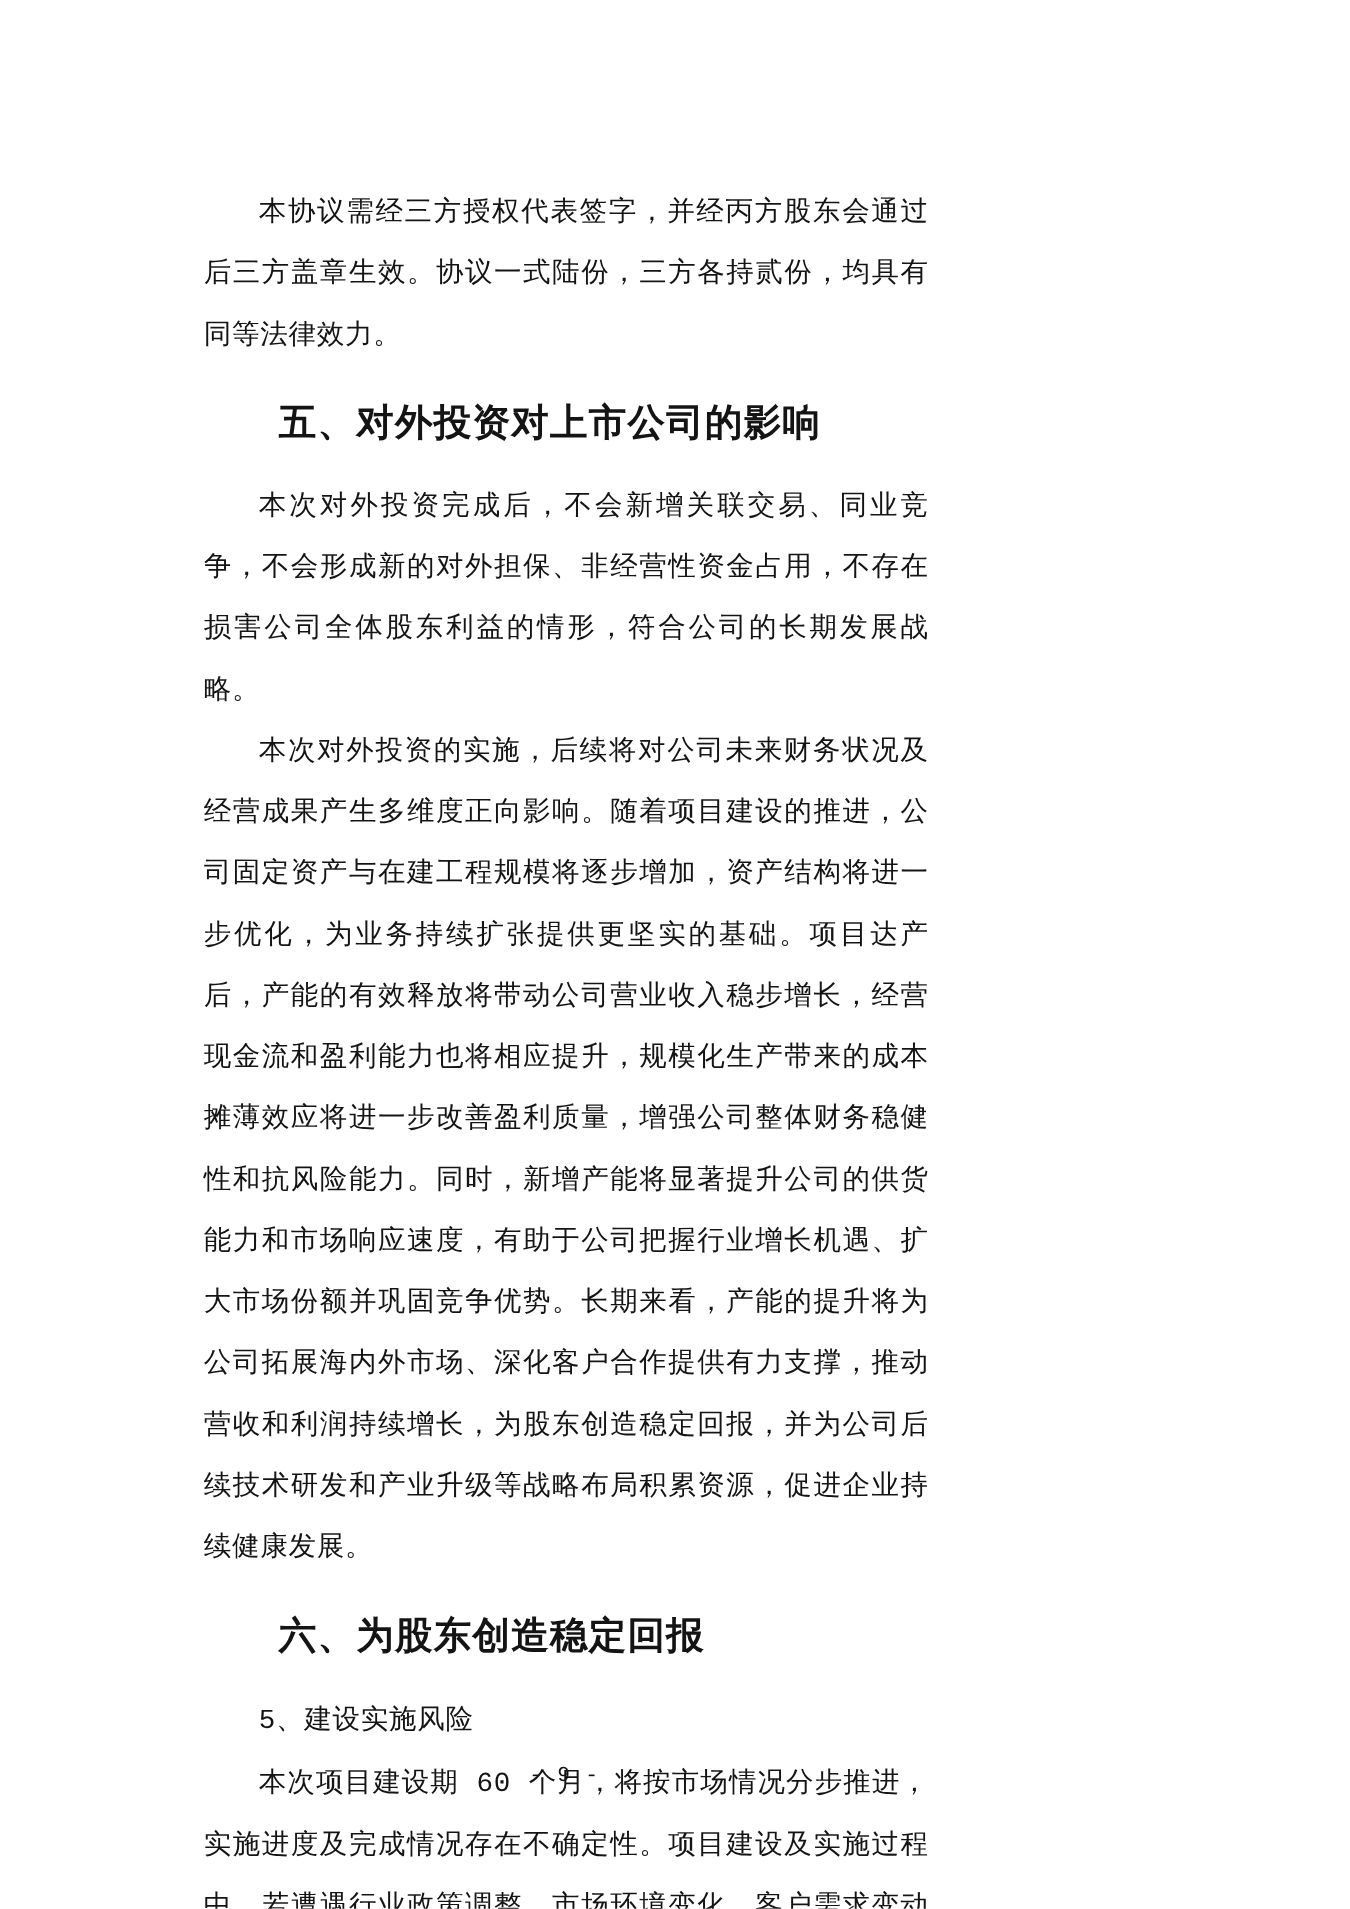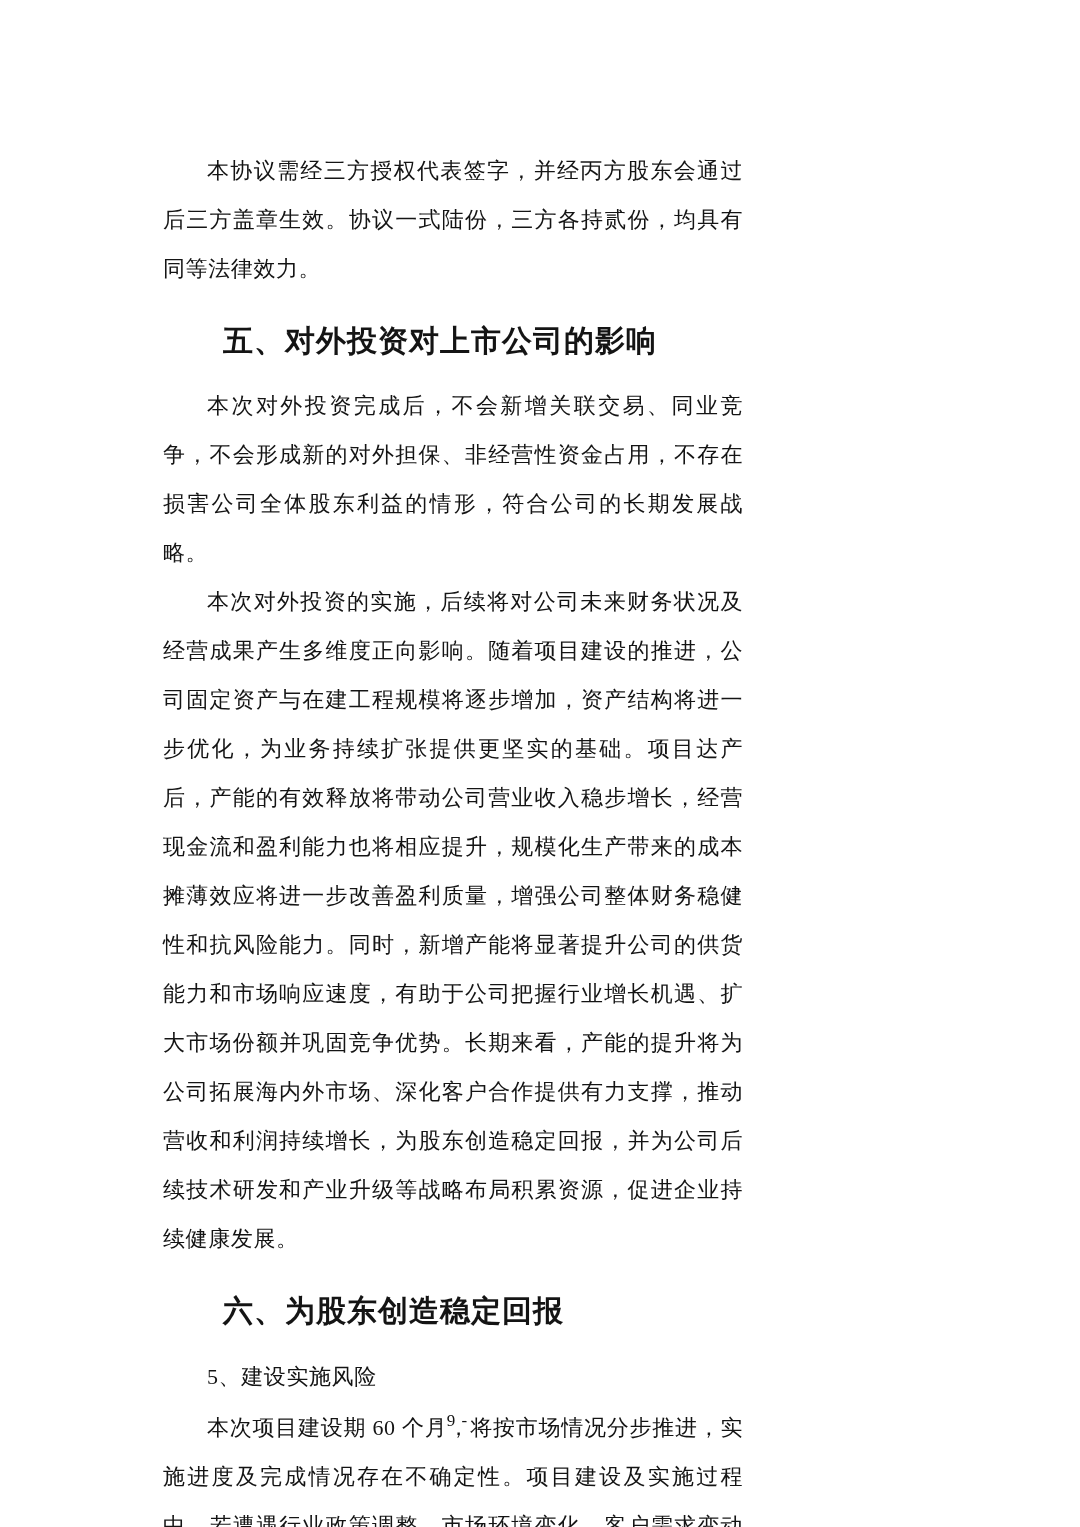--- a/index.html
+++ b/index.html
@@ -14,20 +14,21 @@
     color: #141414;
     position: relative;
     overflow: hidden;
   }
   .page {
     box-sizing: border-box;
     width: 903px;
     height: 1527px;
     padding: 146px 160px 0 163px;
     position: relative;
+    font-family: Liberation Mono, monospace;
   }
   .para {
     margin: 0;
     font-size: 22px;
     line-height: 49px;
     text-align: justify;
     text-indent: 2em;
     letter-spacing: 0.6px;
     word-break: break-all;
   }

